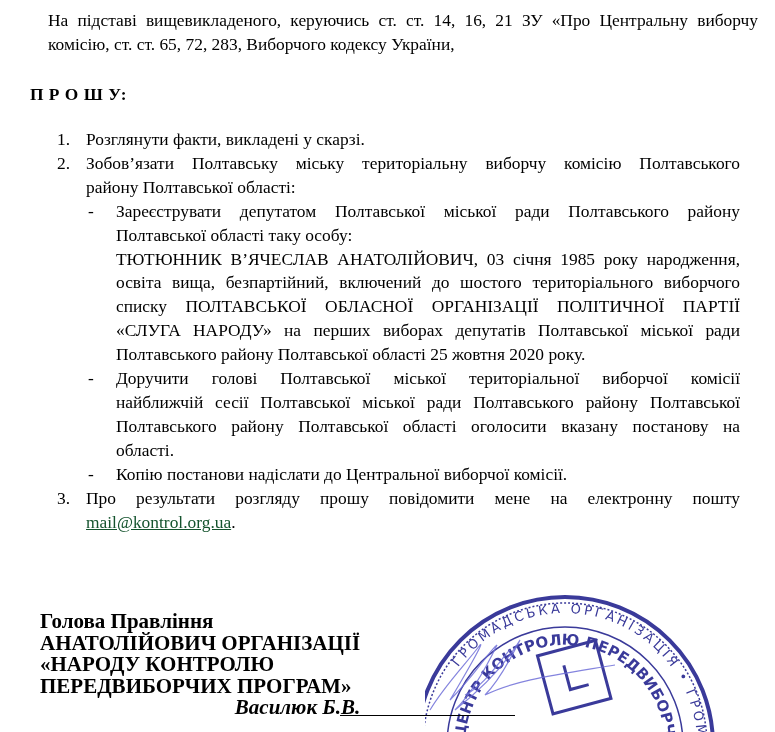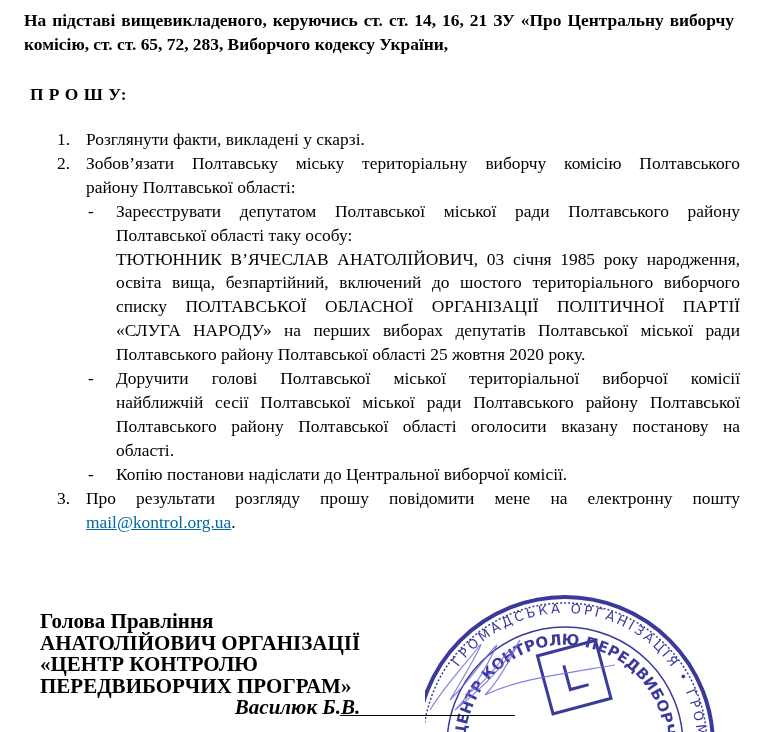--- a/index.html
+++ b/index.html
@@ -1,31 +1,31 @@
 <!DOCTYPE html>
 <html><head>
 <meta charset="utf-8">
 <style>
   html, body { margin: 0; padding: 0; background: #ffffff; }
   body {
     width: 775px; height: 732px; overflow: hidden; position: relative;
     font-family: "Liberation Serif", serif; color: #000; font-size: 17.4px;
   }
-  .para { position: absolute; left: 24px; top: 8px; width: 710px; line-height: 24px; text-align: justify; font-weight: bold; }
+  .para { position: absolute; left: 48px; top: 8px; width: 710px; line-height: 24px; text-align: justify; }
   .line { display: block; white-space: nowrap; }
   .justify-line { display: block; text-align: justify; text-align-last: justify; }
   .heading { position: absolute; left: 30px; top: 84px; font-weight: bold; letter-spacing: 0.5px; text-align: center; }
   .list { position: absolute; left: 0; top: 128px; width: 740px; line-height: 23.9px; }
   .item { position: relative; padding-left: 86px; }
   .num { position: absolute; left: 57px; }
   .sub { position: relative; padding-left: 116px; }
   .dash { position: absolute; left: 88px; }
   .jl { display: block; text-align: justify; text-align-last: justify; }
   .ll { display: block; }
-  a.link { color: #0369a1; text-decoration: underline; }
+  a.link { color: #14532d; text-decoration: underline; }
   .sig { position: absolute; left: 40px; top: 611px; font-weight: bold; font-size: 21px; line-height: 21.5px; }
   .sig .it { font-style: italic; text-align: right; }
   .sig-line { position: absolute; left: 340px; top: 715px; width: 175px; height: 1px; background: #000; }
   .stamp { position: absolute; left: 425px; top: 585px; }
 </style>
 </head>
 <body>
 
 <div class="para">
   <span class="justify-line">На підставі вищевикладеного, керуючись ст. ст. 14, 16, 21 ЗУ «Про Центральну виборчу</span>
@@ -68,21 +68,21 @@
   <div class="item">
     <span class="num">3.</span>
     <span class="jl">Про результати розгляду прошу повідомити мене на електронну пошту</span>
     <span class="ll"><a class="link" href="mailto:mail@kontrol.org.ua">mail@kontrol.org.ua</a><span>.</span></span>
   </div>
 </div>
 
 <div class="sig">
   <div>Голова Правління</div>
   <div>АНАТОЛІЙОВИЧ ОРГАНІЗАЦІЇ</div>
-  <div>«ЦЕНТР КОНТРОЛЮ</div>
+  <div>«НАРОДУ КОНТРОЛЮ</div>
   <div>ПЕРЕДВИБОРЧИХ ПРОГРАМ»</div>
   <div class="it">Василюк Б.В.</div>
 </div>
 
 <svg class="stamp" width="350" height="147" viewBox="0 0 350 147">
   <defs>
     <path id="outerArc" d="M 140 160 m -132 0 a 132 132 0 1 1 264 0 a 132 132 0 1 1 -264 0"></path>
     <path id="innerArc" d="M 140 160 m -100 0 a 100 100 0 1 1 200 0"></path>
   </defs>
   <g>

